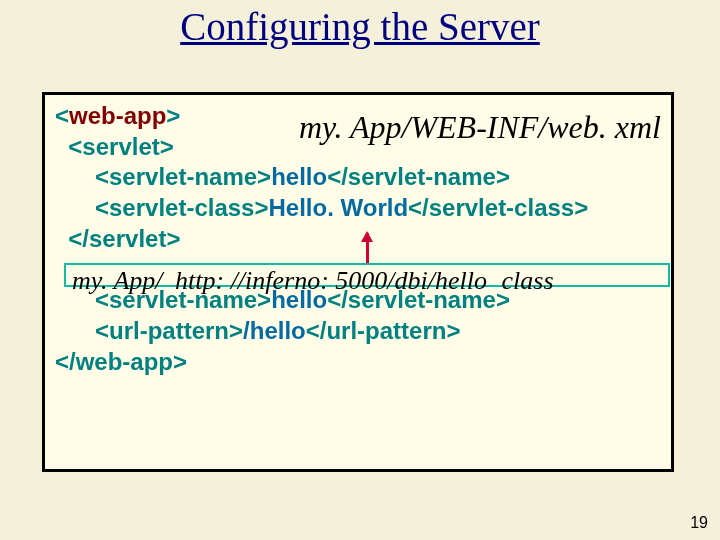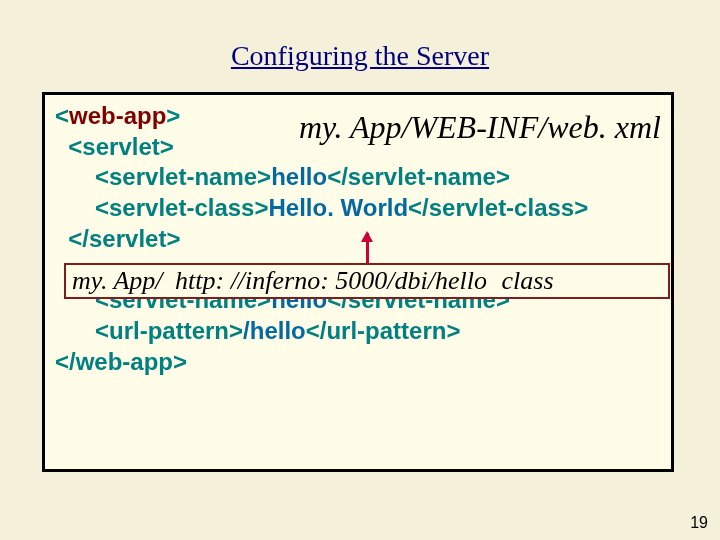--- a/index.html
+++ b/index.html
@@ -7,27 +7,26 @@
     margin: 0;
     width: 720px;
     height: 540px;
     background: #f5f0da;
     font-family: "Times New Roman", serif;
     position: relative;
     overflow: hidden;
   }
   .title {
     text-align: center;
-    font-size: 28px;
+    font-size: 39px;
     color: #000080;
     text-decoration: underline;
     padding-top: 4px;
     padding-bottom: 18px;
     font-weight: normal;
-    margin-top: 36px;
   }
   .main-box {
     position: absolute;
     left: 42px;
     top: 92px;
     width: 632px;
     height: 380px;
     border: 3px solid #000;
     background: #fffde8;
     padding: 6px 10px 6px 10px;
@@ -68,23 +67,23 @@
     top: 301px;
     width: 596px;
     height: 100px;
     background: #ecf6e2;
   }
   .annotation-box {
     position: absolute;
     left: 64px;
     top: 263px;
     width: 606px;
-    height: 36px;
+    height: 24px;
     background: #fffde8;
-    border: 2px solid #7f1d1d;
+    border: 2px solid #14b8a6;
     font-family: "Times New Roman", serif;
     font-style: italic;
     font-size: 26px;
     line-height: 32px;
     padding: 0 6px;
     white-space: nowrap;
   }
   .annotation-box .seg1 { color: #000; }
   .annotation-box .seg2 { color: #000; margin-left: 6px; }
   .annotation-box .seg3 { color: #000; margin-left: 8px; }

